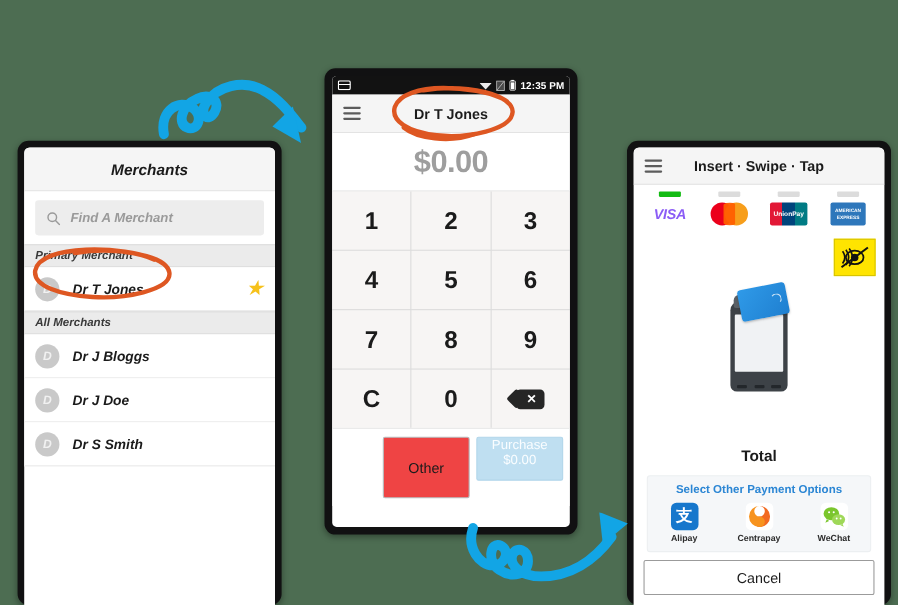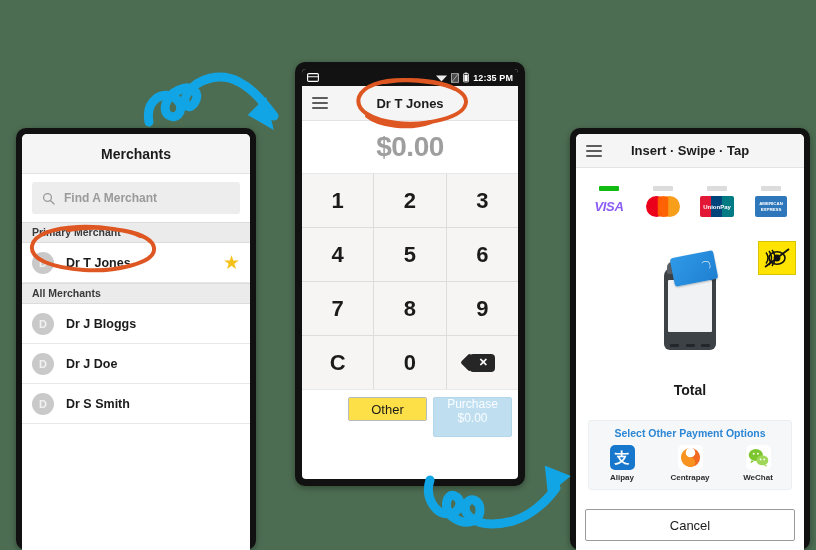--- a/index.html
+++ b/index.html
@@ -19,21 +19,21 @@
   }
   .screen {
     position: absolute;
     background: #ffffff;
     overflow: hidden;
   }
 
   
   #phone-left  { left: 16px; top: 128px; width: 240px; height: 422px; }
   #screen-left { left: 6px; top: 6px; width: 228px; height: 416px;
-                 border-radius: 5px 5px 0 0; }
+                 border-radius: 5px 5px 0 0; font-style: italic; }
 
   .ml-titlebar {
     height: 40px; background: #f5f5f5;
     border-bottom: 1px solid #e2e2e2;
     display: flex; align-items: center; justify-content: center;
   }
   .ml-title { font-size: 14px; font-weight: bold; color: #1b1b1b; }
 
   .ml-searchwrap { padding: 8px 10px 8px 10px; background: #fff; text-align: center; }
   .ml-search {
@@ -110,35 +110,35 @@
     width: 13px; height: 13px; background: #262626;
     transform: rotate(45deg); border-radius: 2px;
   }
   .bksp span { position: relative; color: #fff; font-size: 11px; font-weight: bold; z-index: 2; margin-left: 2px; }
 
   .mid-actions {
     display: flex; gap: 6px; padding: 7px 6px;
     background: #fff; border-top: 1px solid #eaeaea;
   }
   .btn-other {
-    flex: 1 1 0; height: 24px; background: #fde047;
+    flex: 1 1 0; height: 56px; background: #ef4444;
     display: flex; align-items: center; justify-content: center;
     font-size: 13px; color: #1b1b1b; border: 1px solid #b7bbbd; border-radius: 2px; margin-left: 40px;
   }
   .btn-purchase {
     flex: 1 1 0; height: 40px; background: #bfdff1;
     display: flex; flex-direction: column; align-items: center; 
     border: 1px solid #b2d6ea; border-radius: 2px; line-height: 1.15;
   }
   .btn-purchase span { font-size: 12px; color: #fafdff; }
 
   
   #phone-right  { left: 570px; top: 128px; width: 240px; height: 422px; }
   #screen-right { left: 6px; top: 6px; width: 228px; height: 416px; border-radius: 5px 5px 0 0;
-                  display: flex; flex-direction: column; gap: 12px; }
+                  display: flex; flex-direction: column; }
 
   .pr-appbar {
     height: 34px; background: #f5f5f5; border-bottom: 1px solid #e3e3e3;
     display: flex; align-items: center; padding: 0 10px; position: relative; flex: 0 0 auto;
   }
   .pr-appbar-title {
     position: absolute; left: 0; right: 0; text-align: center;
     font-size: 13px; font-weight: bold; color: #1b1b1b;
   }
 

